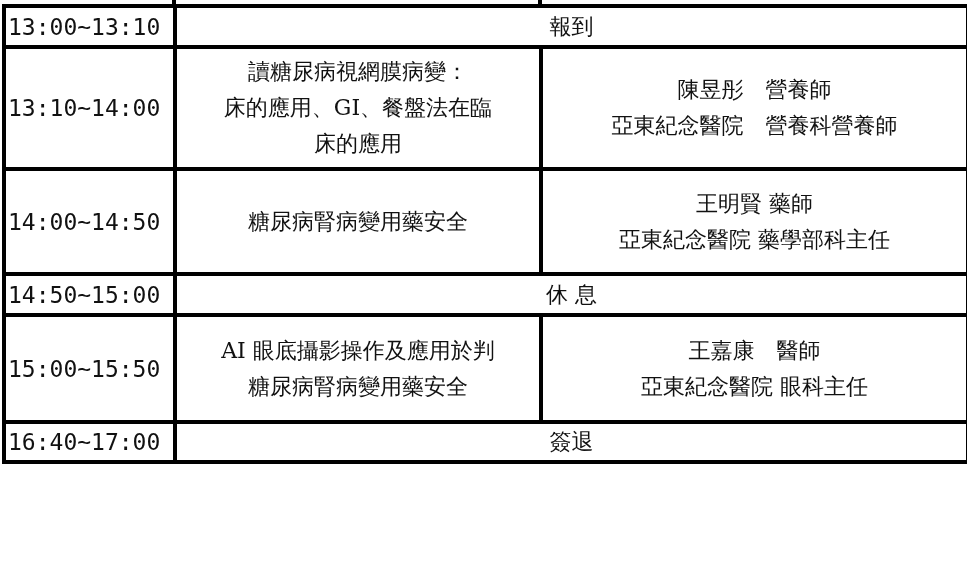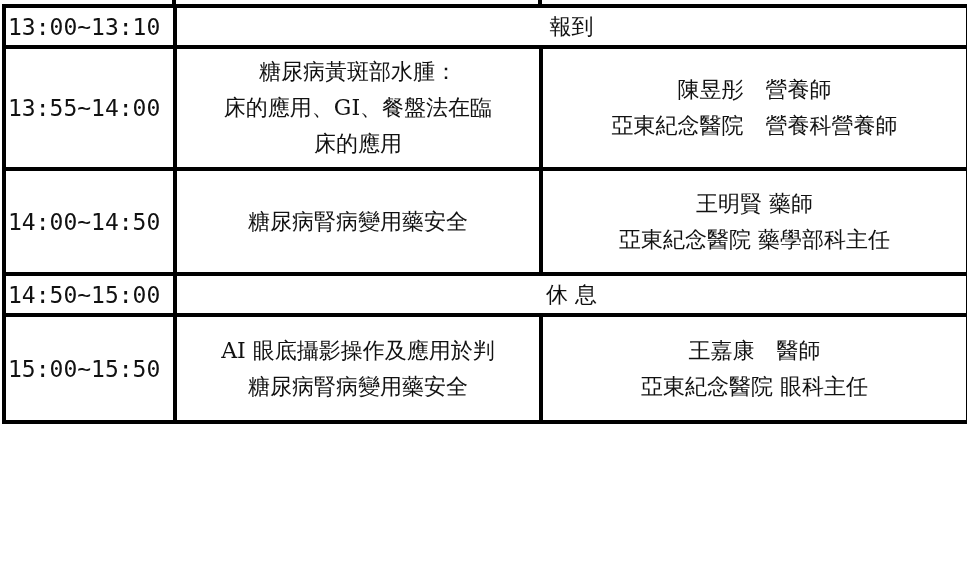--- a/index.html
+++ b/index.html
@@ -39,23 +39,23 @@
       <col class="c1">
       <col class="c2">
       <col class="c3">
     </colgroup>
   <tbody>
       <tr class="r1">
     <td class="time">13:00~13:10</td>
     <td colspan="2">報到</td>
   </tr>
   <tr class="r2">
-    <td class="time">13:55~14:00</td>
+    <td class="time">13:10~14:00</td>
     <td>
-      <span class="line">糖尿病黃斑部水腫：</span>
+      <span class="line">讀糖尿病視網膜病變：</span>
       <span class="line">床的應用、GI、餐盤法在臨</span>
       <span class="line">床的應用</span>
     </td>
     <td>
       <span class="line">陳昱彤　營養師</span>
       <span class="line">亞東紀念醫院　營養科營養師</span>
     </td>
   </tr>
   <tr class="r3">
     <td class="time">14:00~14:50</td>
@@ -75,14 +75,18 @@
     <td class="time">15:00~15:50</td>
     <td>
       <span class="line">AI 眼底攝影操作及應用於判</span>
       <span class="line">糖尿病腎病變用藥安全</span>
     </td>
     <td>
       <span class="line">王嘉康　醫師</span>
       <span class="line">亞東紀念醫院 眼科主任</span>
     </td>
   </tr>
+  <tr class="r7">
+    <td class="time">16:40~17:00</td>
+    <td colspan="2">簽退</td>
+  </tr>
 </tbody>
   </table>
 
 </body></html>

